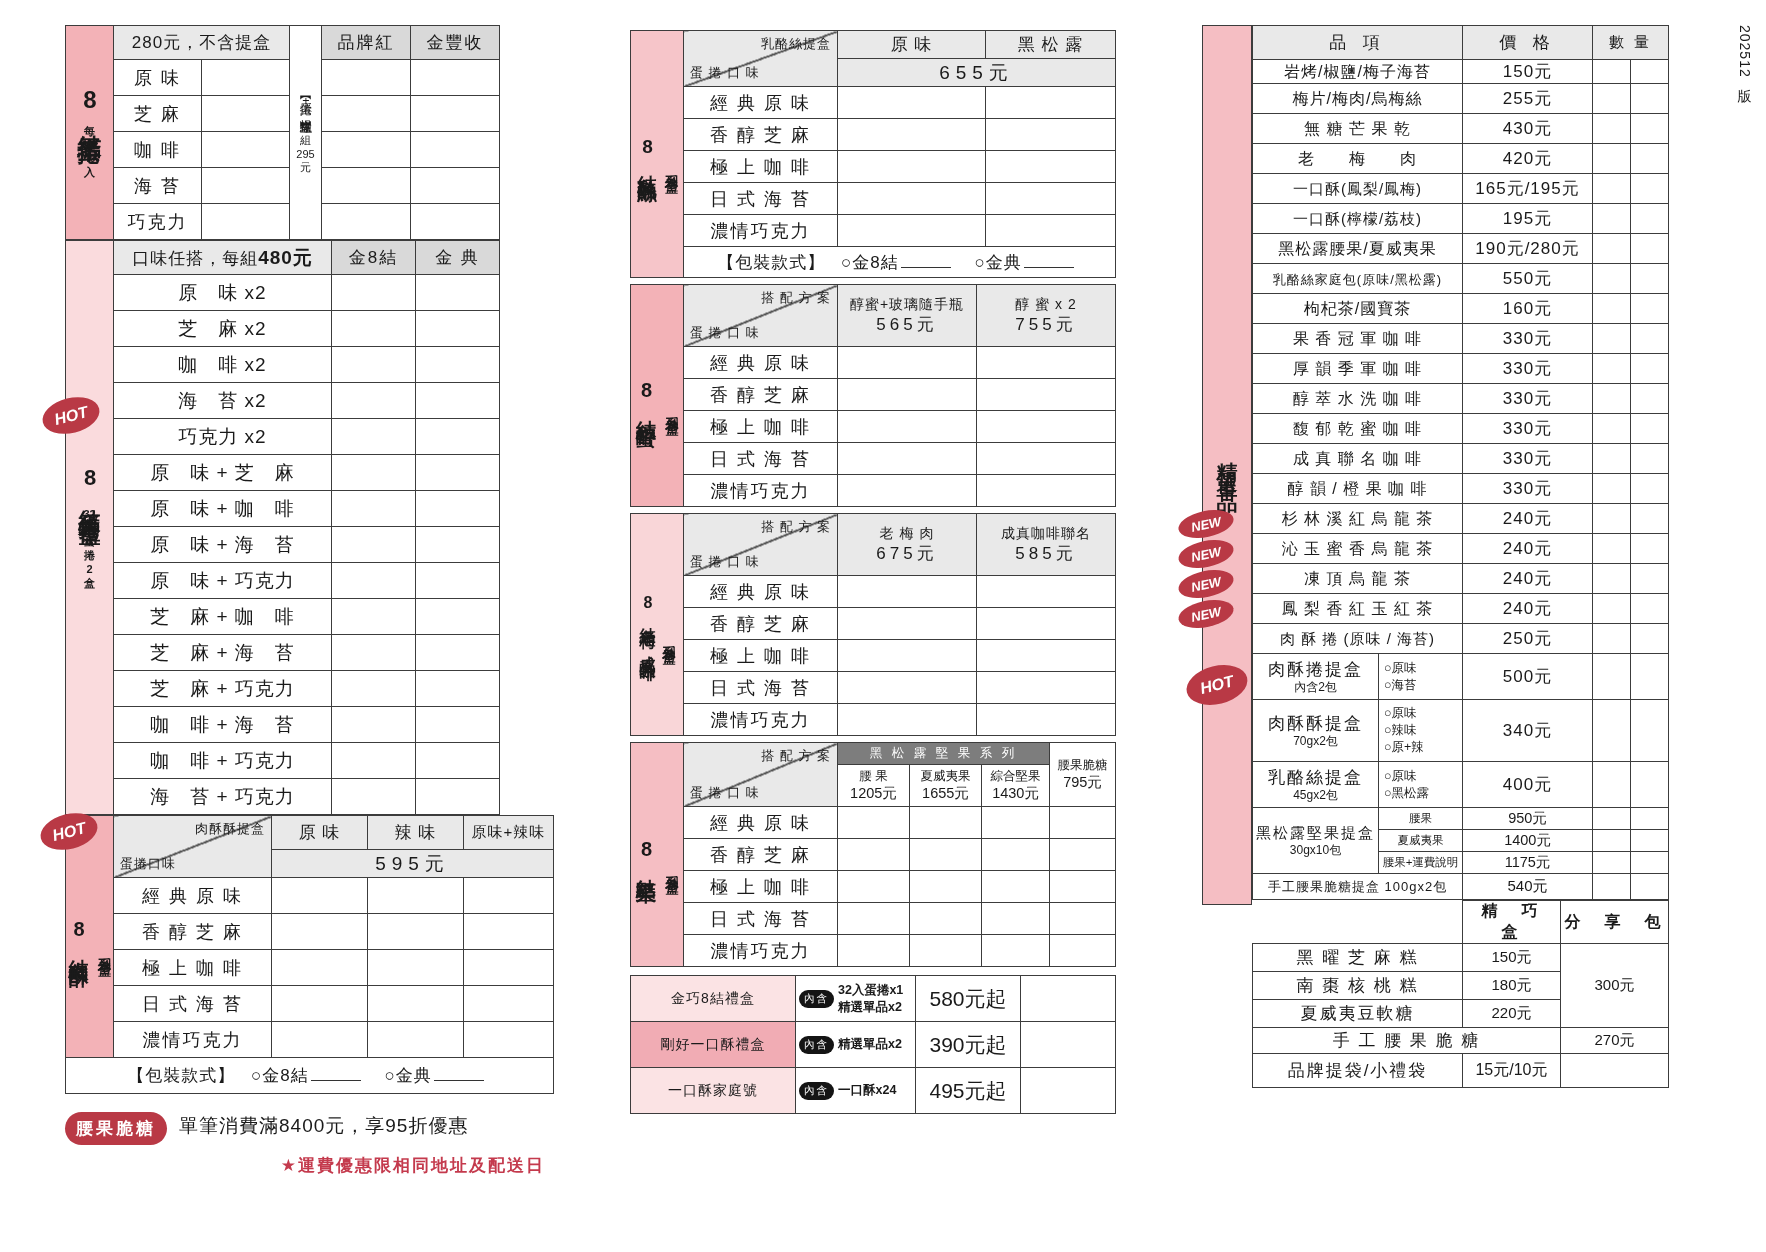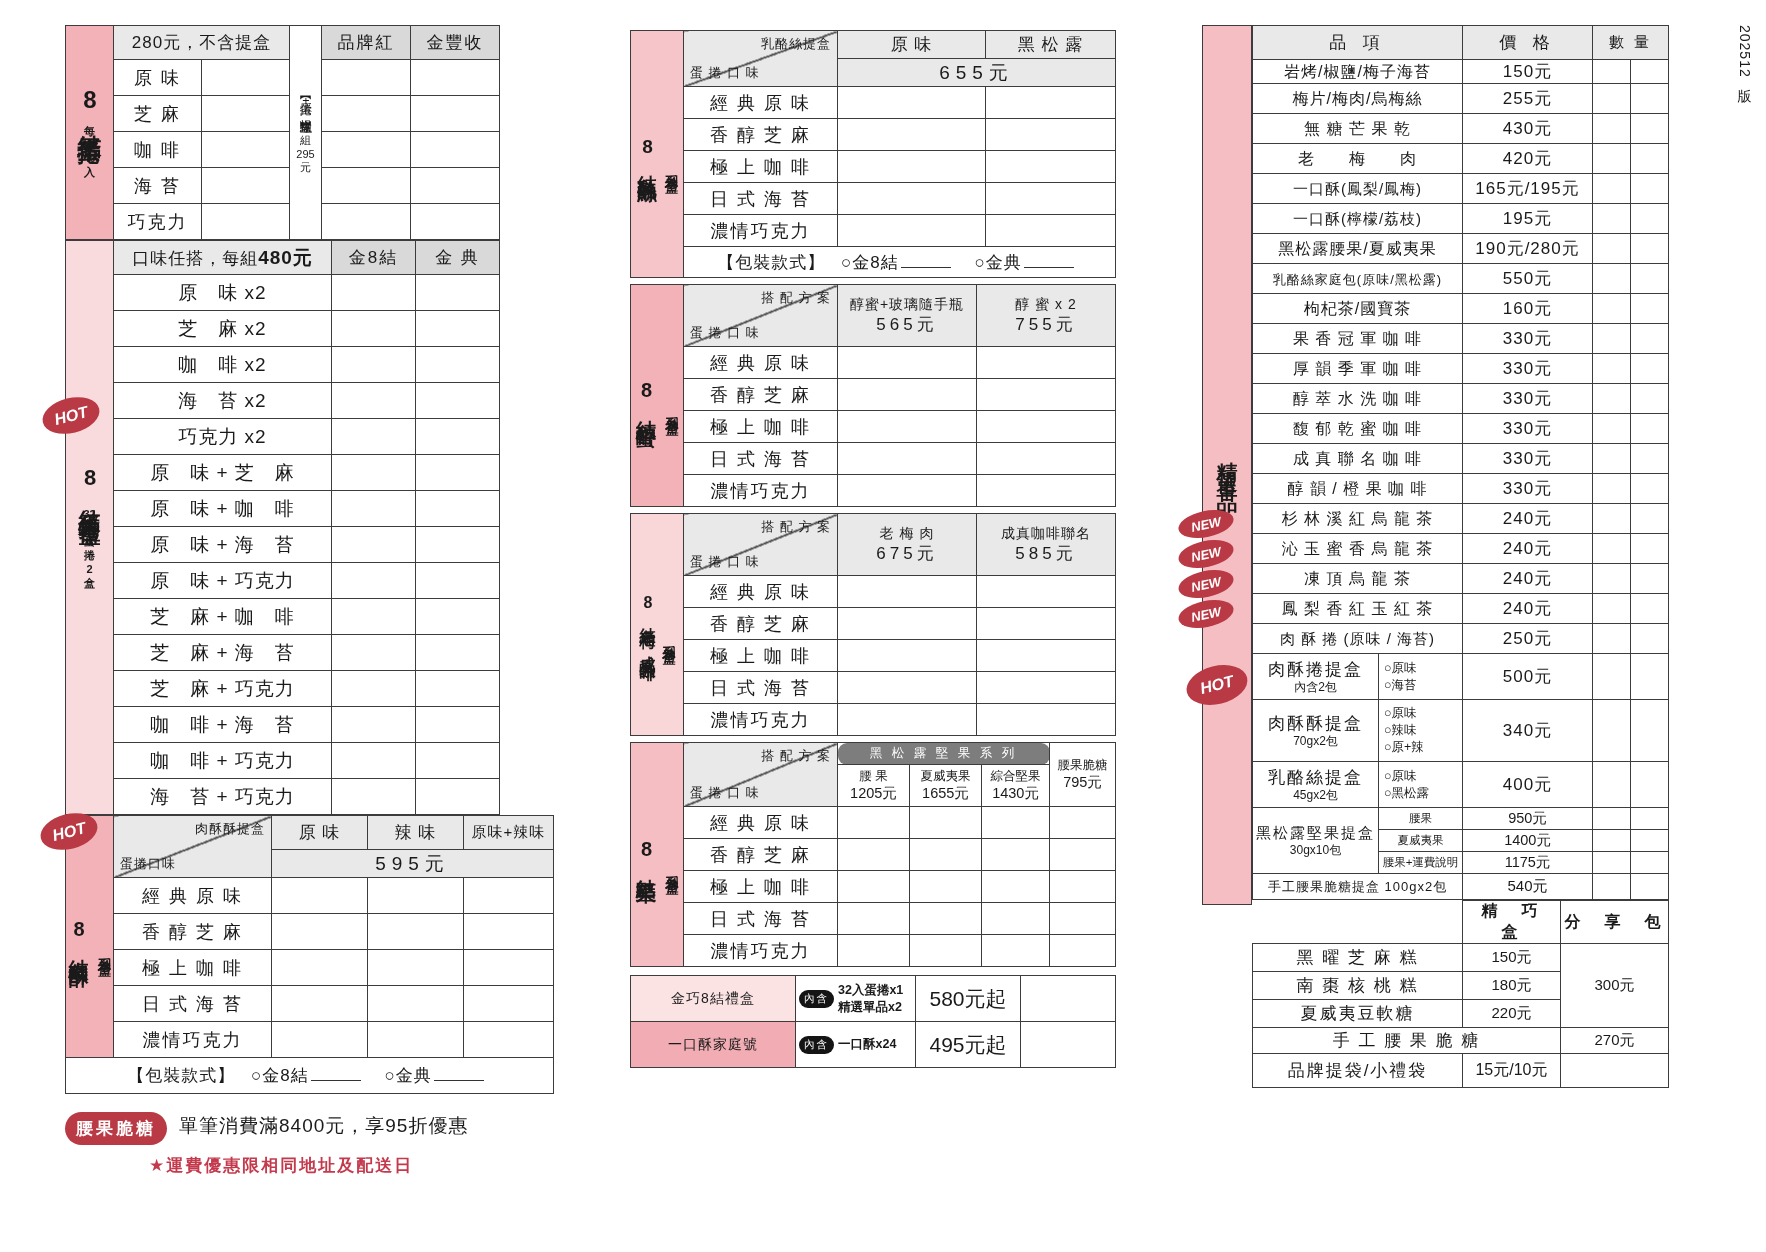--- a/index.html
+++ b/index.html
@@ -6,21 +6,21 @@
   .page{position:relative;width:1766px;height:1252px;background:#fff;overflow:hidden;
         font-family:"Liberation Sans","DejaVu Sans",sans-serif;color:#1a1a1a;}
   table{border-collapse:collapse;table-layout:fixed;}
   td{border:1.2px solid #3c3c3c;padding:0;text-align:center;vertical-align:middle;font-size:18px;}
   .col-left{position:absolute;left:65px;top:25px;}
   .col-mid{position:absolute;left:630px;top:30px;}
   .col-right{position:absolute;left:1252px;top:25px;}
   
   .hd1{background:#e9e9e9;font-size:17px;letter-spacing:1px;}
   .hd2{background:#d9d9d9;font-size:17px;letter-spacing:2px;}
-  .dark{background:#7d7d7d;color:#fff;font-size:12.5px;letter-spacing:3px;border-radius:9px;}
+  .dark{background:#7d7d7d;color:#fff;font-size:12.5px;letter-spacing:3px;}
   
   .bg-p1{background:#f3b2b7;}
   .bg-p2{background:#fadbdd;}
   .bg-p3{background:#f6c5c9;}
   .bg-p4{background:#f9d6d8;}
   .bg-p5{background:#f5bec3;}
   .band{vertical-align:middle;}
   .bandcol{display:flex;flex-direction:column;align-items:center;justify-content:space-between;height:100%;box-sizing:border-box;padding:14px 0;}
   .bandwrap{display:flex;flex-direction:row;align-items:center;justify-content:center;height:100%;gap:2px;}
   .vmain{writing-mode:vertical-rl;text-orientation:upright;font-weight:bold;letter-spacing:3px;}
@@ -73,21 +73,21 @@
   .ghost{border:none;background:#fff;}
   .bandbox{position:absolute;left:1202px;top:25px;width:50px;height:880px;border:1.2px solid #3c3c3c;box-sizing:border-box;background:#f5bec3;display:flex;align-items:center;justify-content:center;}
   
   .tag-hot{position:absolute;width:58px;height:35px;background:#b93945;color:#fff;border-radius:50%;display:flex;align-items:center;justify-content:center;font-weight:800;font-style:italic;font-size:16px;transform:rotate(-14deg);z-index:5;}
   .tag-new{position:absolute;width:56px;height:26px;background:#b93945;color:#fff;border-radius:50%;display:flex;align-items:center;justify-content:center;font-weight:800;font-style:italic;font-size:13px;transform:rotate(-12deg);z-index:5;}
   
   .notes{margin-top:18px;width:480px;}
   .note-row{display:flex;align-items:flex-start;margin-bottom:9px;}
   .note-badge{background:#b93945;color:#fff;border-radius:17px;padding:5px 11px;font-size:17px;font-weight:bold;letter-spacing:3px;white-space:nowrap;}
   .note-text{font-size:19px;margin-left:12px;line-height:1.5;letter-spacing:1px;}
-  .note-star{color:#c43a4d;font-size:17px;margin:0 0 0 84px;letter-spacing:2px;font-weight:bold;}
+  .note-star{color:#c43a4d;font-size:17px;margin:0 0 0 116px;letter-spacing:2px;font-weight:bold;text-align:right;}
   .version{position:absolute;left:1736px;top:25px;writing-mode:vertical-rl;font-size:14px;letter-spacing:1px;}
 </style>
 </head>
 <body>
 
 <div class="page">
 
   <div class="col-left">
 
     <table style="width:434px">
@@ -623,20 +623,31 @@
                 <span class="pill">內含</span>
                 <span class="m5txt">32入蛋捲x1
 精選單品x2</span>
               </div>
             </td>
             <td class="m5price">580元起</td>
             <td class="order"></td>
           </tr>
 
 
+          <tr style="height:46px">
+            <td class="m5name">剛好一口酥禮盒</td>
+            <td class="m5contents">
+              <div class="m5inner">
+                <span class="pill">內含</span>
+                <span class="m5txt">精選單品x2</span>
+              </div>
+            </td>
+            <td class="m5price">390元起</td>
+            <td class="order"></td>
+          </tr>
 
           <tr style="height:46px">
             <td class="m5name">一口酥家庭號</td>
             <td class="m5contents">
               <div class="m5inner">
                 <span class="pill">內含</span>
                 <span class="m5txt">一口酥x24</span>
               </div>
             </td>
             <td class="m5price">495元起</td>

